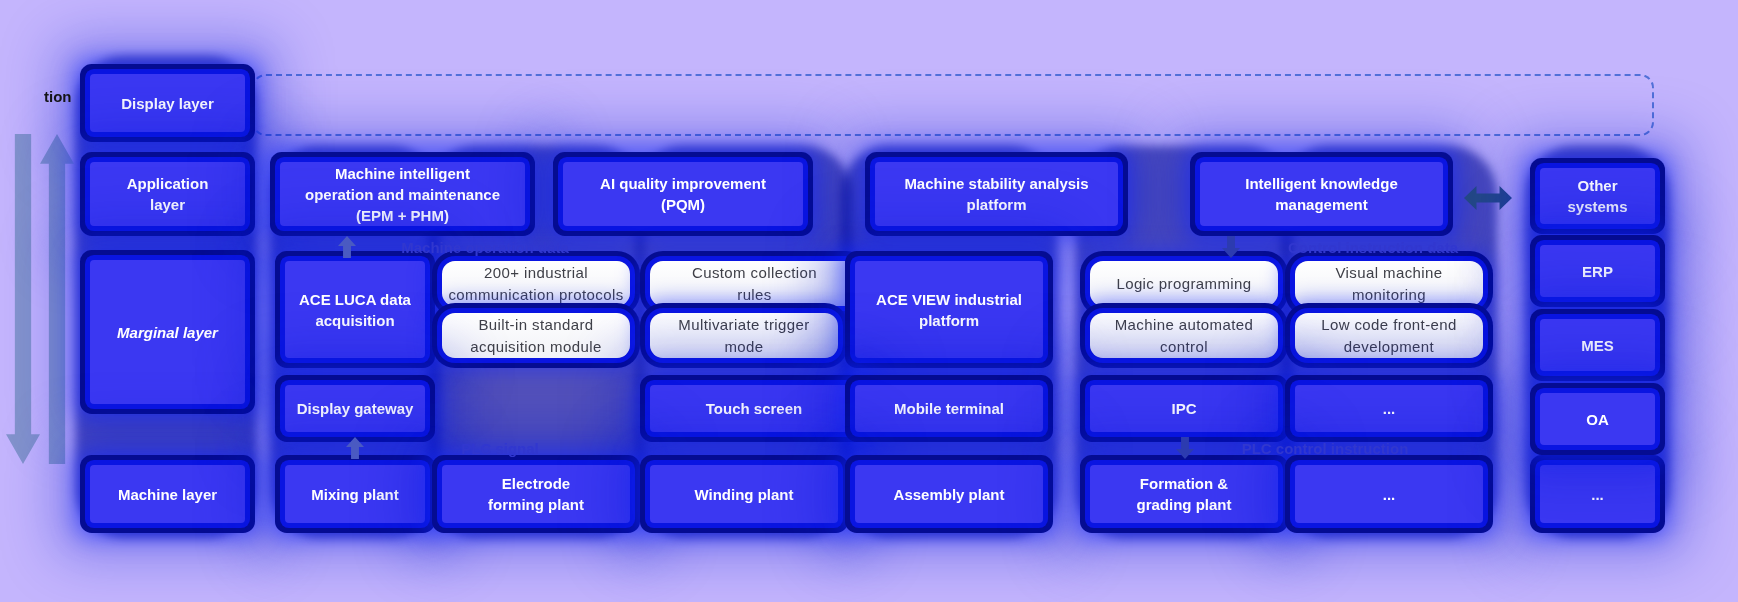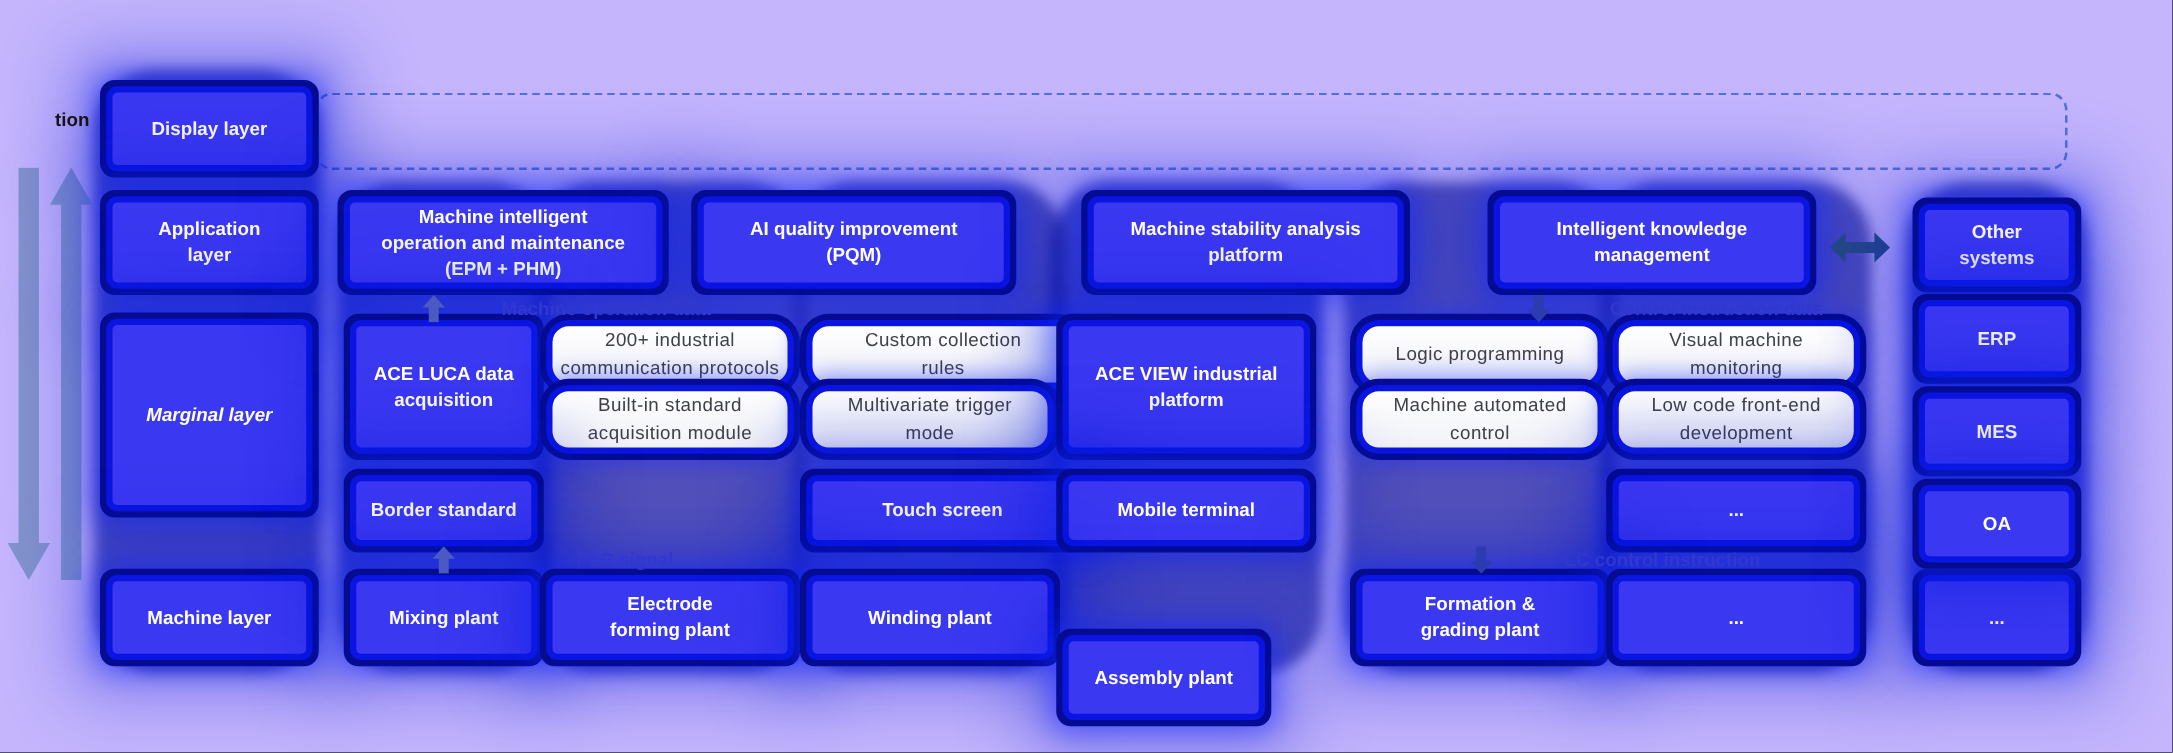--- a/index.html
+++ b/index.html
@@ -79,35 +79,36 @@
   <div class="box blue" style="left:855px;top:261px;width:188px;height:97px;">ACE VIEW industrial
 platform</div>
   <div class="box white" style="left:1090px;top:261px;width:188px;height:45px;">Logic programming</div>
   <div class="box white" style="left:1090px;top:313px;width:188px;height:45px;">Machine automated
 control</div>
   <div class="box white" style="left:1295px;top:261px;width:188px;height:45px;">Visual machine
 monitoring</div>
   <div class="box white" style="left:1295px;top:313px;width:188px;height:45px;">Low code front-end
 development</div>
 
-  <div class="box blue" style="left:285px;top:385px;width:140px;height:47px;">Border standard</div>
+  <div class="box blue" style="left:285px;top:385px;width:140px;height:47px;">Display gateway</div>
   <div class="box blue" style="left:650px;top:385px;width:208px;height:47px;">Touch screen</div>
   <div class="box blue" style="left:855px;top:385px;width:188px;height:47px;">Mobile terminal</div>
+  <div class="box blue" style="left:1090px;top:385px;width:188px;height:47px;">IPC</div>
   <div class="box blue" style="left:1295px;top:385px;width:188px;height:47px;">...</div>
 
   <div class="mini up" style="left:346px;top:437px;"></div>
   <div class="bandlabel" style="left:420px;top:440px;width:160px;">PLC signal</div>
   <div class="mini down" style="left:1176px;top:437px;"></div>
   <div class="bandlabel" style="left:1190px;top:440px;width:270px;">PLC control instruction</div>
 
   <div class="box blue" style="left:285px;top:465px;width:140px;height:58px;">Mixing plant</div>
   <div class="box blue" style="left:442px;top:465px;width:188px;height:58px;">Electrode
 forming plant</div>
   <div class="box blue" style="left:650px;top:465px;width:188px;height:58px;">Winding plant</div>
-  <div class="box blue" style="left:855px;top:465px;width:152px;height:58px;margin-top:48px;">Assembly plant</div>
+  <div class="box blue" style="left:855px;top:465px;width:188px;height:58px;">Assembly plant</div>
   <div class="box blue" style="left:1090px;top:465px;width:188px;height:58px;">Formation &amp;
 grading plant</div>
   <div class="box blue" style="left:1295px;top:465px;width:188px;height:58px;">...</div>
   <div class="box blue" style="left:1540px;top:465px;width:115px;height:58px;">...</div>
 
   <div class="dblarrow" style="left:1464px;top:185px;"></div>
   <div class="box blue" style="left:1540px;top:168px;width:115px;height:56px;">Other
 systems</div>
   <div class="box blue" style="left:1540px;top:245px;width:115px;height:52px;">ERP</div>
   <div class="box blue" style="left:1540px;top:319px;width:115px;height:52px;">MES</div>

